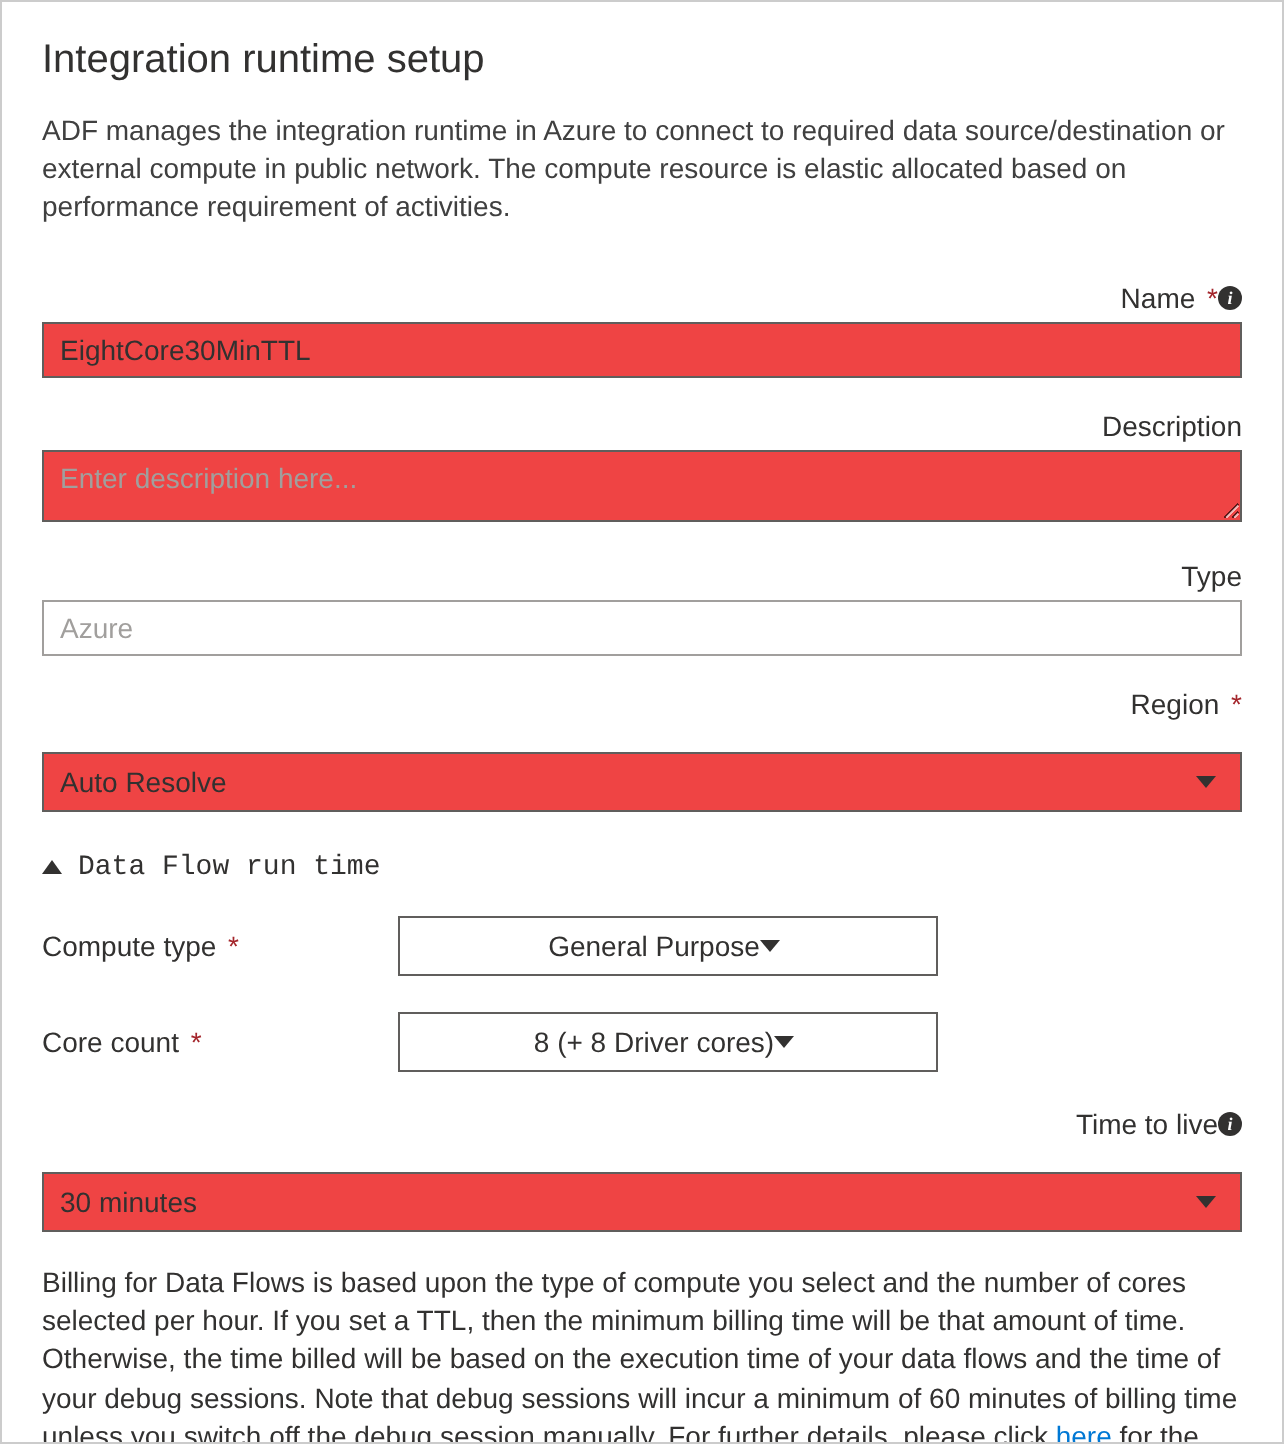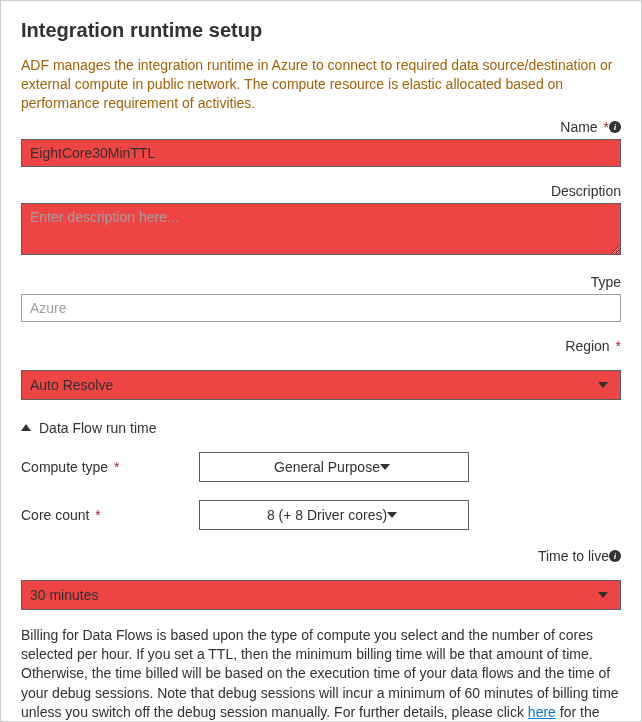--- a/index.html
+++ b/index.html
@@ -9,29 +9,29 @@
       color: #323130;
       background: #fff;
       width: 642px;
       height: 722px;
       border: 1px solid #ccc;
       padding: 18px 20px;
       overflow: hidden;
     }
     h1 {
       font-size: 20px;
-      font-weight: 700;
+      font-weight: 400;
       margin-bottom: 14px;
       color: #323130;
     }
     .intro {
       font-size: 14px;
-      color: #a16207;
+      color: #404040;
       line-height: 1.35;
-      margin-bottom: 6px;
+      margin-bottom: 28px;
     }
     .field {
       margin-bottom: 16px;
     }
     .field-label-row {
       display: flex;
       align-items: center;
       justify-content: flex-end;
       margin-bottom: 4px;
     }
@@ -66,21 +66,21 @@
       color: #323130;
       background: #ef4444;
       outline: none;
     }
     input[type="text"].disabled {
       color: #a19f9d;
       border-color: #a19f9d;
       background: #fff;
     }
     textarea {
-      height: 52px;
+      height: 36px;
       resize: both;
       color: #323130;
     }
     textarea::placeholder {
       color: #a19f9d;
     }
     .select-box {
       display: flex;
       align-items: center;
       justify-content: space-between;
@@ -95,20 +95,21 @@
       border-right: 5px solid transparent;
       border-top: 6px solid #323130;
       margin-right: 4px;
     }
     .section-header {
       display: flex;
       align-items: center;
       gap: 8px;
       margin: 20px 0 16px 0;
       cursor: pointer;
+      font-family: Liberation Mono, monospace;
     }
     .caret-up {
       width: 0;
       height: 0;
       border-left: 5px solid transparent;
       border-right: 5px solid transparent;
       border-bottom: 7px solid #323130;
     }
     .row-field {
       display: flex;

